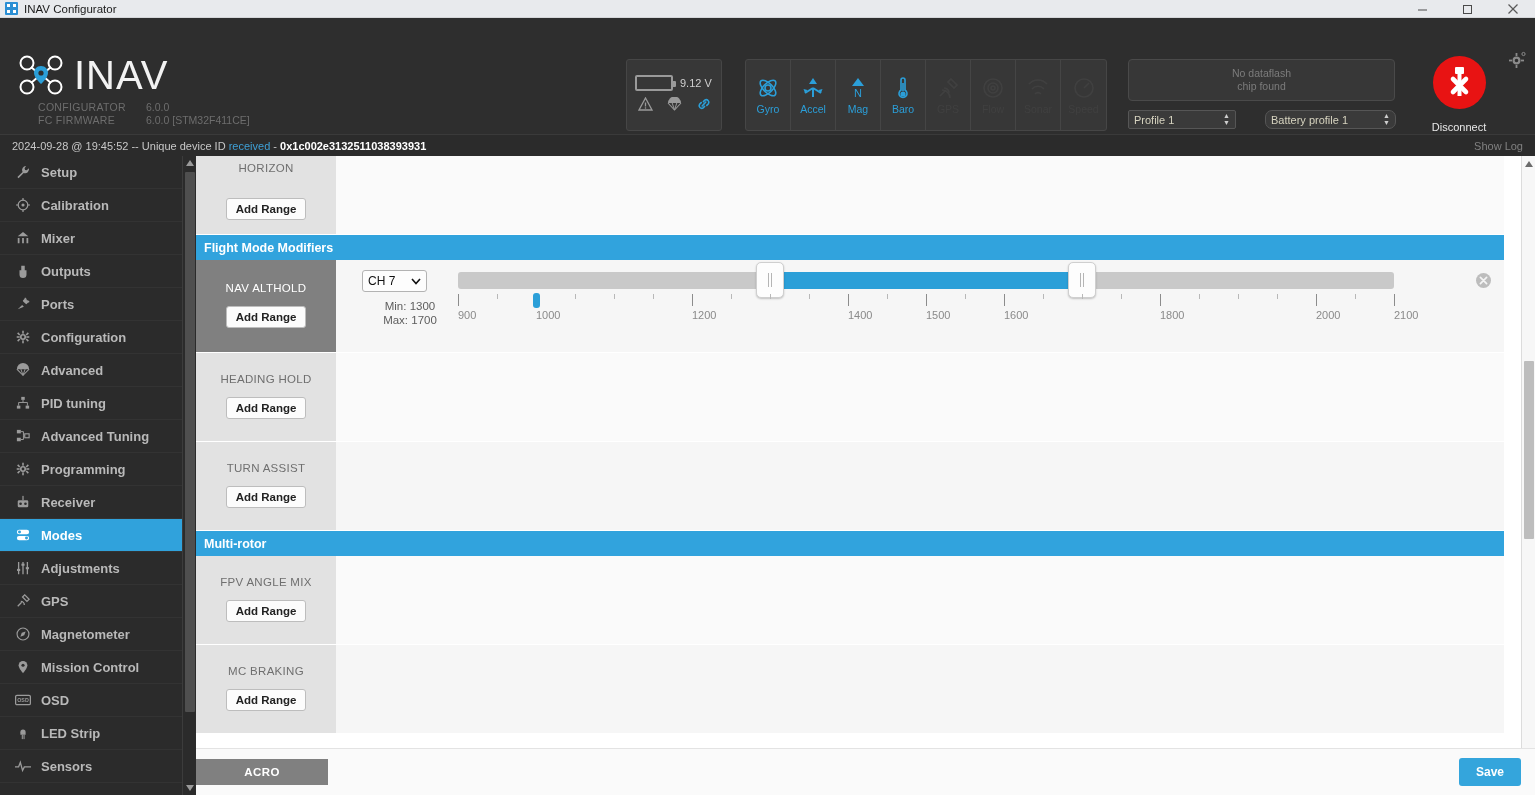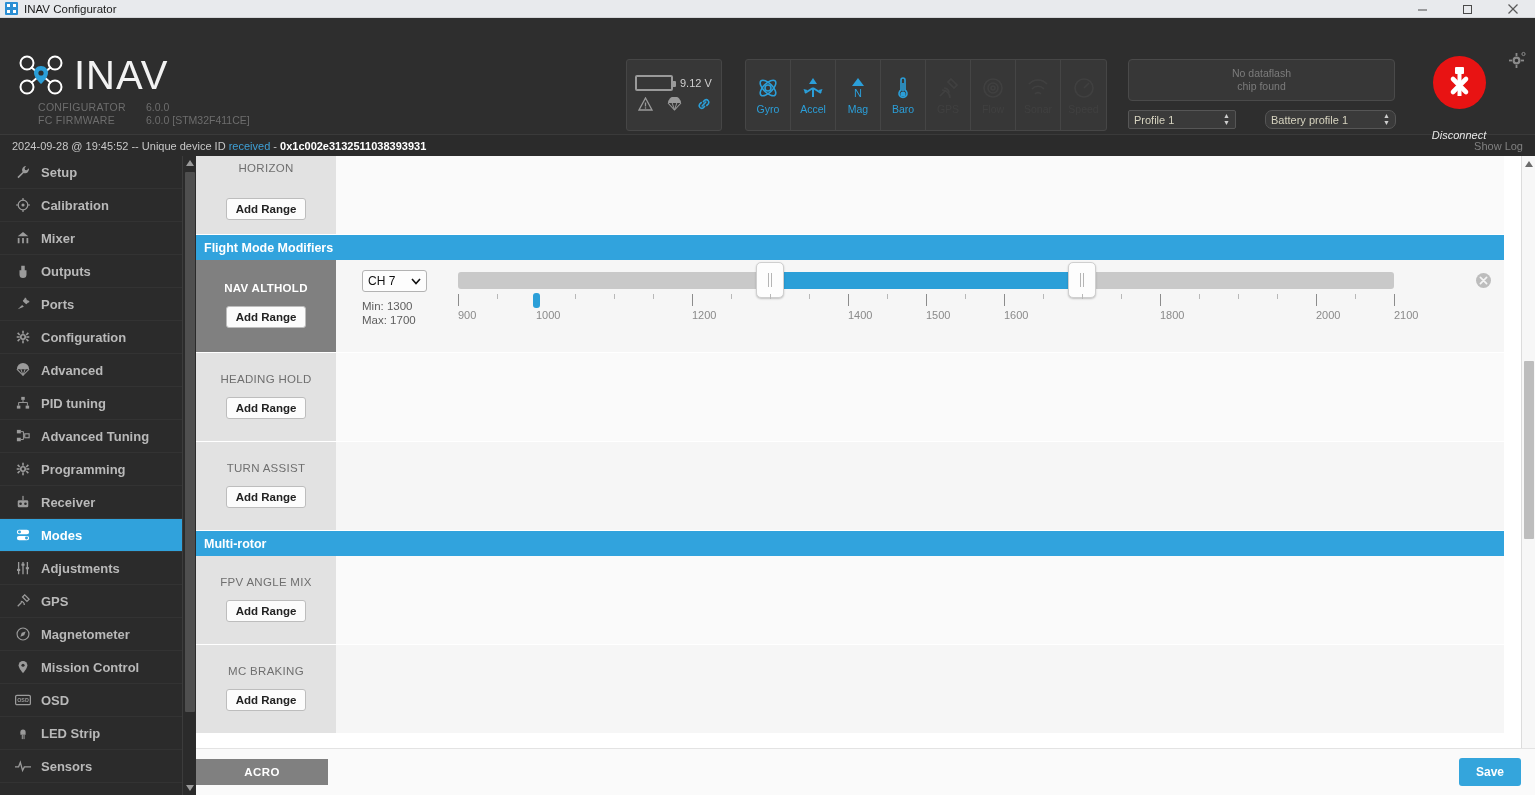--- a/index.html
+++ b/index.html
@@ -92,21 +92,21 @@
   #profile1 { left: 1128px; width: 108px; gap: 47px; }
   #battprofile { left: 1265px; width: 131px; border-radius: 7px; }
   .spin { display: flex; flex-direction: column; gap: 1px; line-height: 0; }
   .spin i { font-style: normal; font-size: 7px; color: #cfcfcf; line-height: 6px; }
 
   .disconnect { position: absolute; left: 1424px; top: 38px; text-align: center; width: 70px; }
   .usb-circle {
     width: 53px; height: 53px; border-radius: 50%; background: #e81313;
     margin: 0 auto; position: relative;
   }
-  .disc-label { color: #e8e8e8; font-size: 11px; margin-top: 20px; font-style: italic; }
+  .disc-label { color: #e8e8e8; font-size: 11px; margin-top: 12px; }
   .gear-top { position: absolute; right: 9px; top: 33px; color: #8b8b8b; }
 
   
   .logbar {
     height: 22px; background: #2b2b2b; display: flex; align-items: center;
     justify-content: space-between; padding: 0 12px; border-top: 1px solid #3a3a3a;
   }
   .logtext { font-size: 11px; color: #c8c8c8; }
   .logtext .rec { color: #3fa0d6; }
   .logtext b { color: #ffffff; }
@@ -158,28 +158,28 @@
   .mode-row.alt { background: #f6f6f6; }
   .mode-row.plain { background: #fafafa; }
 
   .mode-name-cell {
     width: 140px; flex: none; background: #e2e2e2;
     display: flex; flex-direction: column; align-items: center; justify-content: center;
     padding: 10px 0 12px; gap: 12px;
   }
   .mode-name-cell.selected { background: #808080; }
   .mode-title { font-size: 11.5px; color: #6f6f6f; letter-spacing: .3px; }
-  .mode-name-cell.selected .mode-title { color: #ffffff; font-weight: bold; }
+  .mode-name-cell.selected .mode-title { color: #ffffff; font-weight: normal; }
   .add-range {
     background: #fcfcfc; border: 1px solid #bdbdbd; border-radius: 3px;
     font-size: 11.5px; color: #222; padding: 4px 9px; font-weight: bold;
     font-family: "Liberation Sans", sans-serif;
   }
 
-  .mode-body { flex: 1; position: relative; min-height: 49px; }
+  .mode-body { flex: 1; position: relative; min-height: 49px; text-align: center; }
 
   .range-wrap { display: flex; padding: 10px 0 8px 12px; }
   .range-left { width: 96px; flex: none; }
   .chan-sel {
     background: #fdfdfd; border: 1px solid #b3b3b3; border-radius: 3px;
     width: 65px; height: 22px; display: flex; align-items: center;
     justify-content: space-between; padding: 0 5px; font-size: 12px; color: #111;
   }
   .minmax { font-size: 11.5px; color: #5d5d5d; line-height: 14px; margin-top: 7px; }
 

